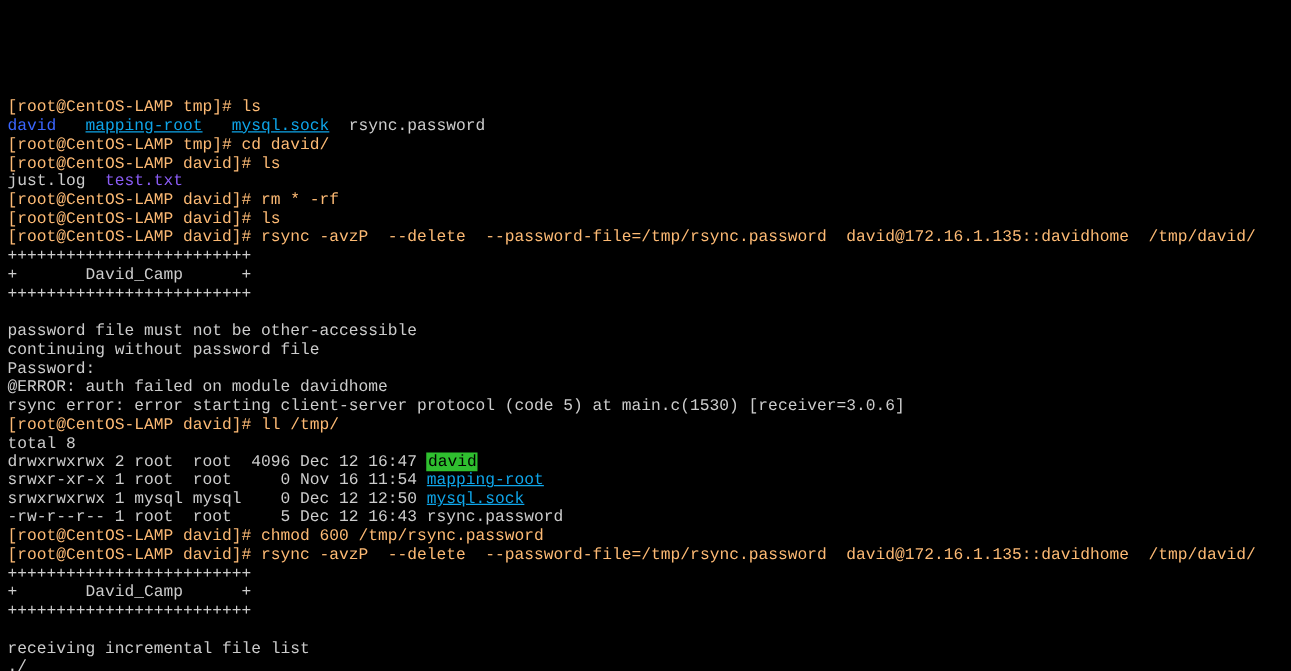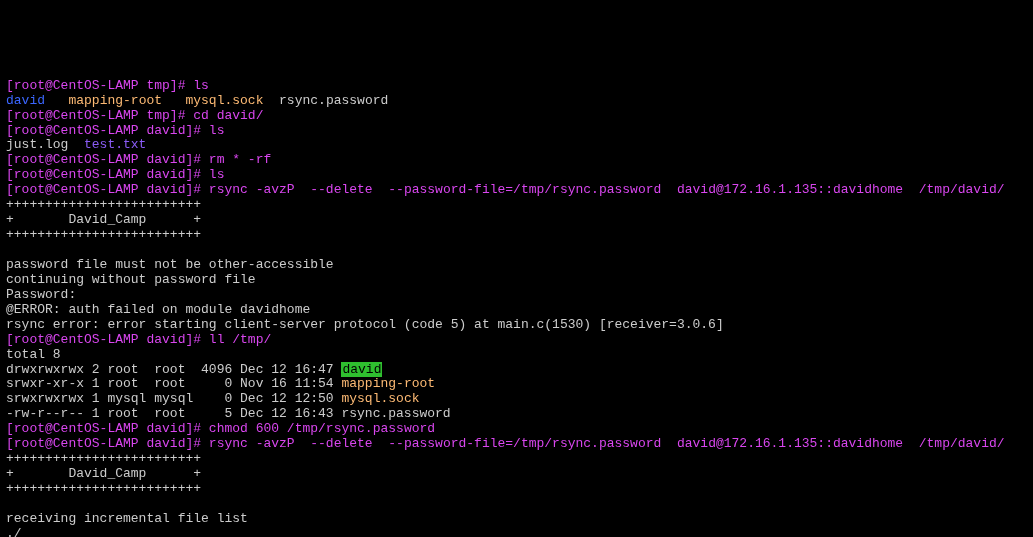--- a/index.html
+++ b/index.html
@@ -9,23 +9,23 @@
     color: #ccc;
     font-family: "Consolas", "Monaco", "Courier New", monospace;
     font-size: 13px;
     line-height: 1.15;
     width: 1033px;
     height: 537px;
     overflow: hidden;
     white-space: pre;
   }
   .term { padding: 4px 6px; }
-  .white { color: #d946ef; }
+  .white { color: #fdba74; }
   .blue  { color: #3b66ff; }
-  .magenta { color: #fdba74; }
+  .magenta { color: #0ea5e9; text-decoration: underline; }
   .green { color: #8b5cf6; }
   .hl-green { color: #000; background:#2fbf2f; padding:0 1px;}
 </style>
 </head>
 <body>
 
 
 
 <div class="term" id="term"><div><span class="white">[root@CentOS-LAMP tmp]# </span><span class="white">ls</span></div><div><span class="blue">david</span><span>   </span><span class="magenta">mapping-root</span><span>   </span><span class="magenta">mysql.sock</span><span>  rsync.password</span></div><div><span class="white">[root@CentOS-LAMP tmp]# </span><span class="white">cd david/</span></div><div><span class="white">[root@CentOS-LAMP david]# </span><span class="white">ls</span></div><div><span>just.log  </span><span class="green">test.txt</span></div><div><span class="white">[root@CentOS-LAMP david]# </span><span class="white">rm * -rf</span></div><div><span class="white">[root@CentOS-LAMP david]# </span><span class="white">ls</span></div><div><span class="white">[root@CentOS-LAMP david]# </span><span class="white">rsync -avzP  --delete  --password-file=/tmp/rsync.password  david@172.16.1.135::davidhome  /tmp/david/</span></div><div><span>+++++++++++++++++++++++++</span></div><div><span>+       David_Camp      +</span></div><div><span>+++++++++++++++++++++++++</span></div><div><span> </span></div><div><span>password file must not be other-accessible</span></div><div><span>continuing without password file</span></div><div><span>Password:</span></div><div><span>@ERROR: auth failed on module davidhome</span></div><div><span>rsync error: error starting client-server protocol (code 5) at main.c(1530) [receiver=3.0.6]</span></div><div><span class="white">[root@CentOS-LAMP david]# </span><span class="white">ll /tmp/</span></div><div><span>total 8</span></div><div><span>drwxrwxrwx 2 root  root  4096 Dec 12 16:47 </span><span class="hl-green">david</span></div><div><span>srwxr-xr-x 1 root  root     0 Nov 16 11:54 </span><span class="magenta">mapping-root</span></div><div><span>srwxrwxrwx 1 mysql mysql    0 Dec 12 12:50 </span><span class="magenta">mysql.sock</span></div><div><span>-rw-r--r-- 1 root  root     5 Dec 12 16:43 rsync.password</span></div><div><span class="white">[root@CentOS-LAMP david]# </span><span class="white">chmod 600 /tmp/rsync.password</span></div><div><span class="white">[root@CentOS-LAMP david]# </span><span class="white">rsync -avzP  --delete  --password-file=/tmp/rsync.password  david@172.16.1.135::davidhome  /tmp/david/</span></div><div><span>+++++++++++++++++++++++++</span></div><div><span>+       David_Camp      +</span></div><div><span>+++++++++++++++++++++++++</span></div><div><span> </span></div><div><span>receiving incremental file list</span></div><div><span>./</span></div></div>
 

